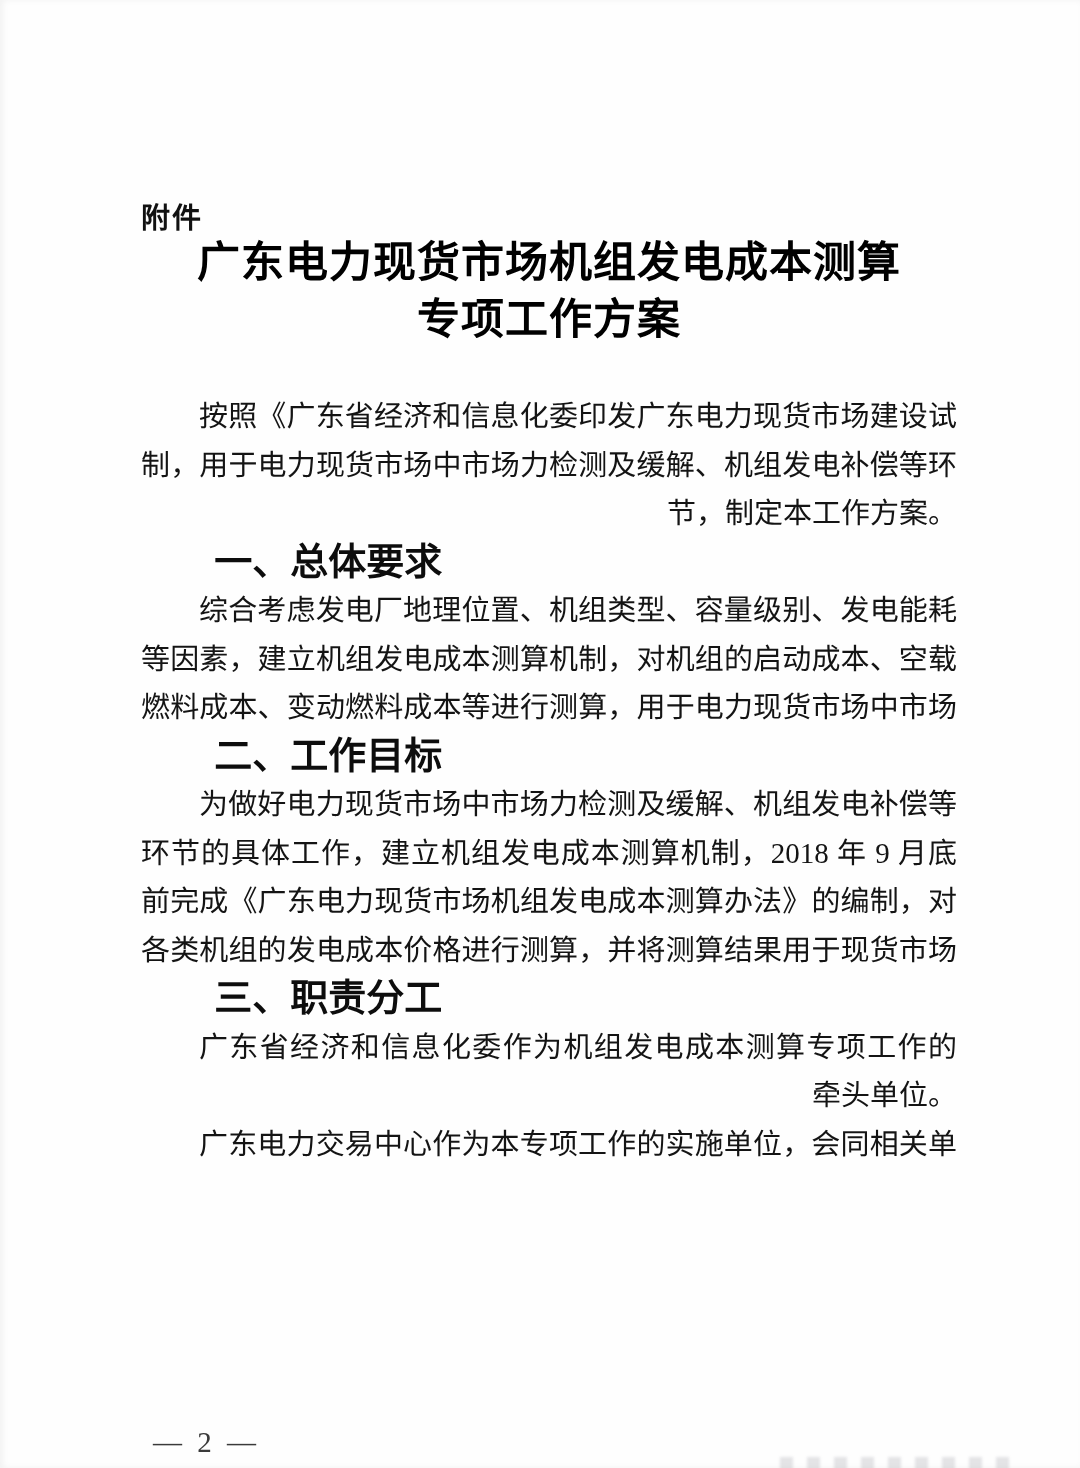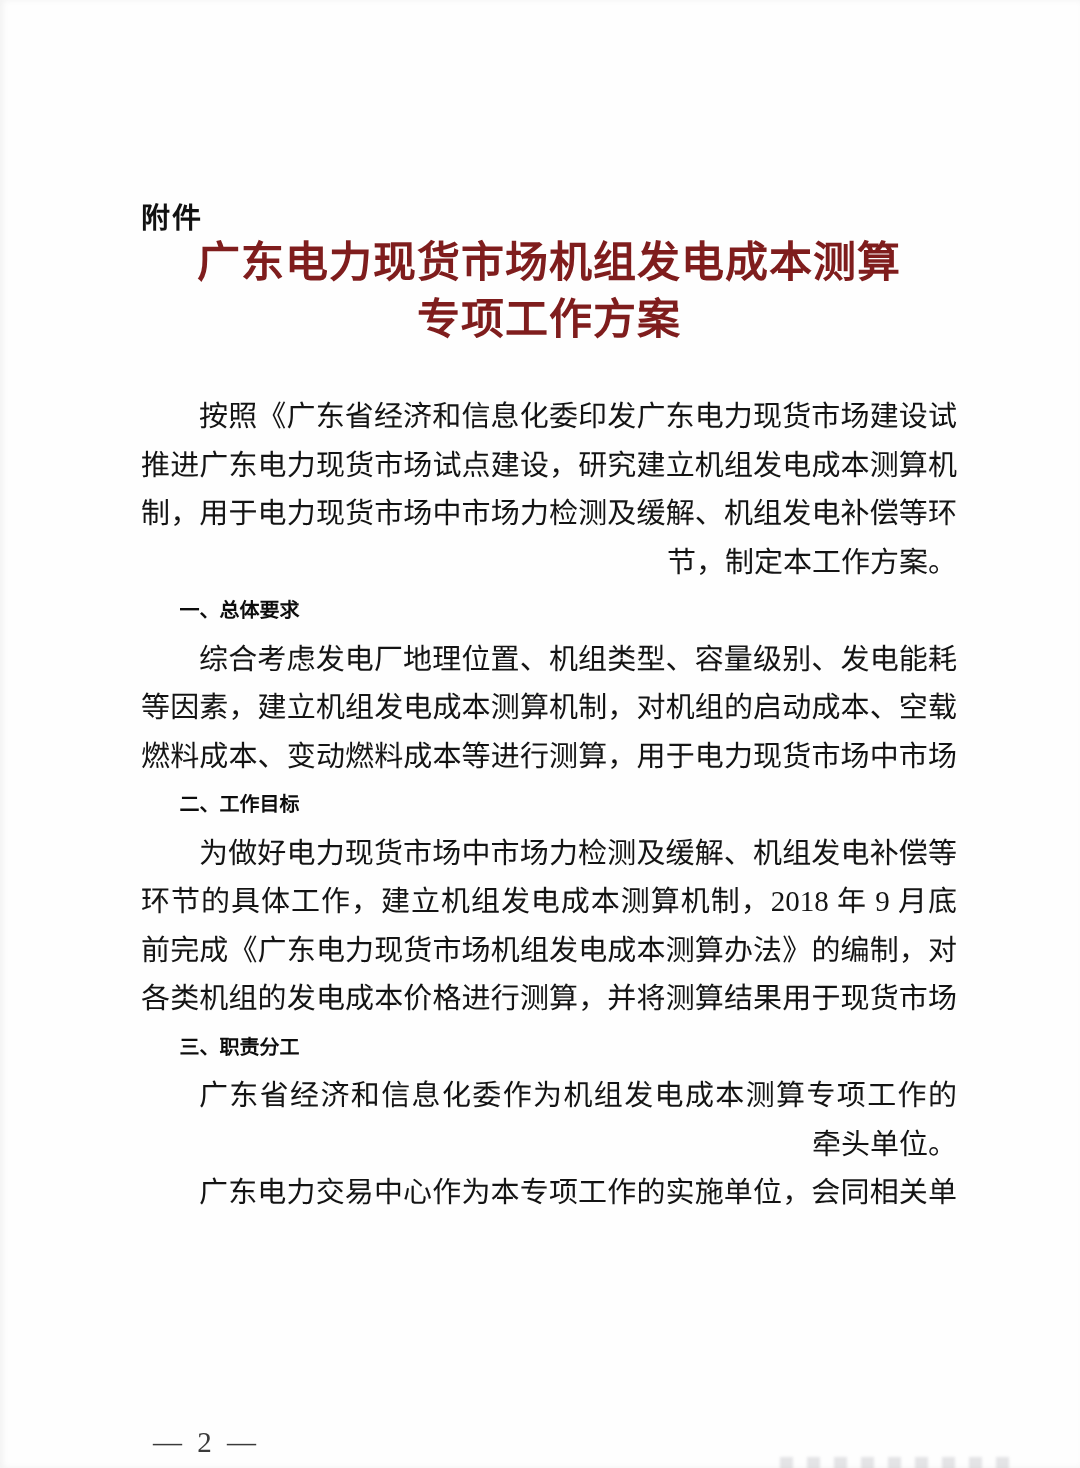--- a/index.html
+++ b/index.html
@@ -16,21 +16,21 @@
   .attach{
     position:absolute;top:194px;left:141px;
     font-family:"Liberation Sans","DejaVu Sans",sans-serif;
     font-size:29px;font-weight:600;letter-spacing:2px;color:#111;
   }
   
   .title{
     position:absolute;top:234px;left:131px;width:836px;
     text-align:center;
     font-family:"Liberation Serif","DejaVu Serif",serif;
-    font-weight:700;color:#7f1d1d;
+    font-weight:700;color:#000000;
     font-size:43px;line-height:57px;
     letter-spacing:1px;
   }
   
   .bodycol{
     position:absolute;top:392px;left:141px;width:816px;
     font-family:"Liberation Serif","DejaVu Serif",serif;
     font-size:29px;color:#141414;
   }
   .ln{
@@ -39,21 +39,21 @@
     text-align:right;
   }
   .ln.j{
     white-space:normal;
     text-align:justify;
     text-align-last:justify;
   }
   .ln.i{ text-indent:2em; }
   .ln.h{
     font-family:"Liberation Sans","DejaVu Sans",sans-serif;
-    font-weight:700;font-size:20px;color:#0d0d0d;
+    font-weight:700;font-size:38px;color:#0d0d0d;
     text-indent:1.93em;
     text-align:left;text-align-last:left;
   }
   
   .pageno{
     position:absolute;top:1426px;left:153px;
     font-family:"Liberation Serif","DejaVu Serif",serif;
     font-size:29px;color:#3a3a3a;letter-spacing:4px;
   }
   
@@ -72,21 +72,20 @@
 
   <div class="attach">附件</div>
 
   <div class="title">
     <div>广东电力现货市场机组发电成本测算</div>
     <div>专项工作方案</div>
   </div>
 
   <div class="bodycol">
     <div class="ln j i">按照《广东省经济和信息化委印发广东电力现货市场建设试</div>
-    <div class="ln j">推进广东电力现货市场试点建设，研究建立机组发电成本测算机</div>
     <div class="ln j">制，用于电力现货市场中市场力检测及缓解、机组发电补偿等环</div>
     <div class="ln">节，制定本工作方案。</div>
     <div class="ln h">一、总体要求</div>
     <div class="ln j i">综合考虑发电厂地理位置、机组类型、容量级别、发电能耗</div>
     <div class="ln j">等因素，建立机组发电成本测算机制，对机组的启动成本、空载</div>
     <div class="ln j">燃料成本、变动燃料成本等进行测算，用于电力现货市场中市场</div>
     <div class="ln h">二、工作目标</div>
     <div class="ln j i">为做好电力现货市场中市场力检测及缓解、机组发电补偿等</div>
     <div class="ln j">环节的具体工作，建立机组发电成本测算机制，2018 年 9 月底</div>
     <div class="ln j">前完成《广东电力现货市场机组发电成本测算办法》的编制，对</div>

